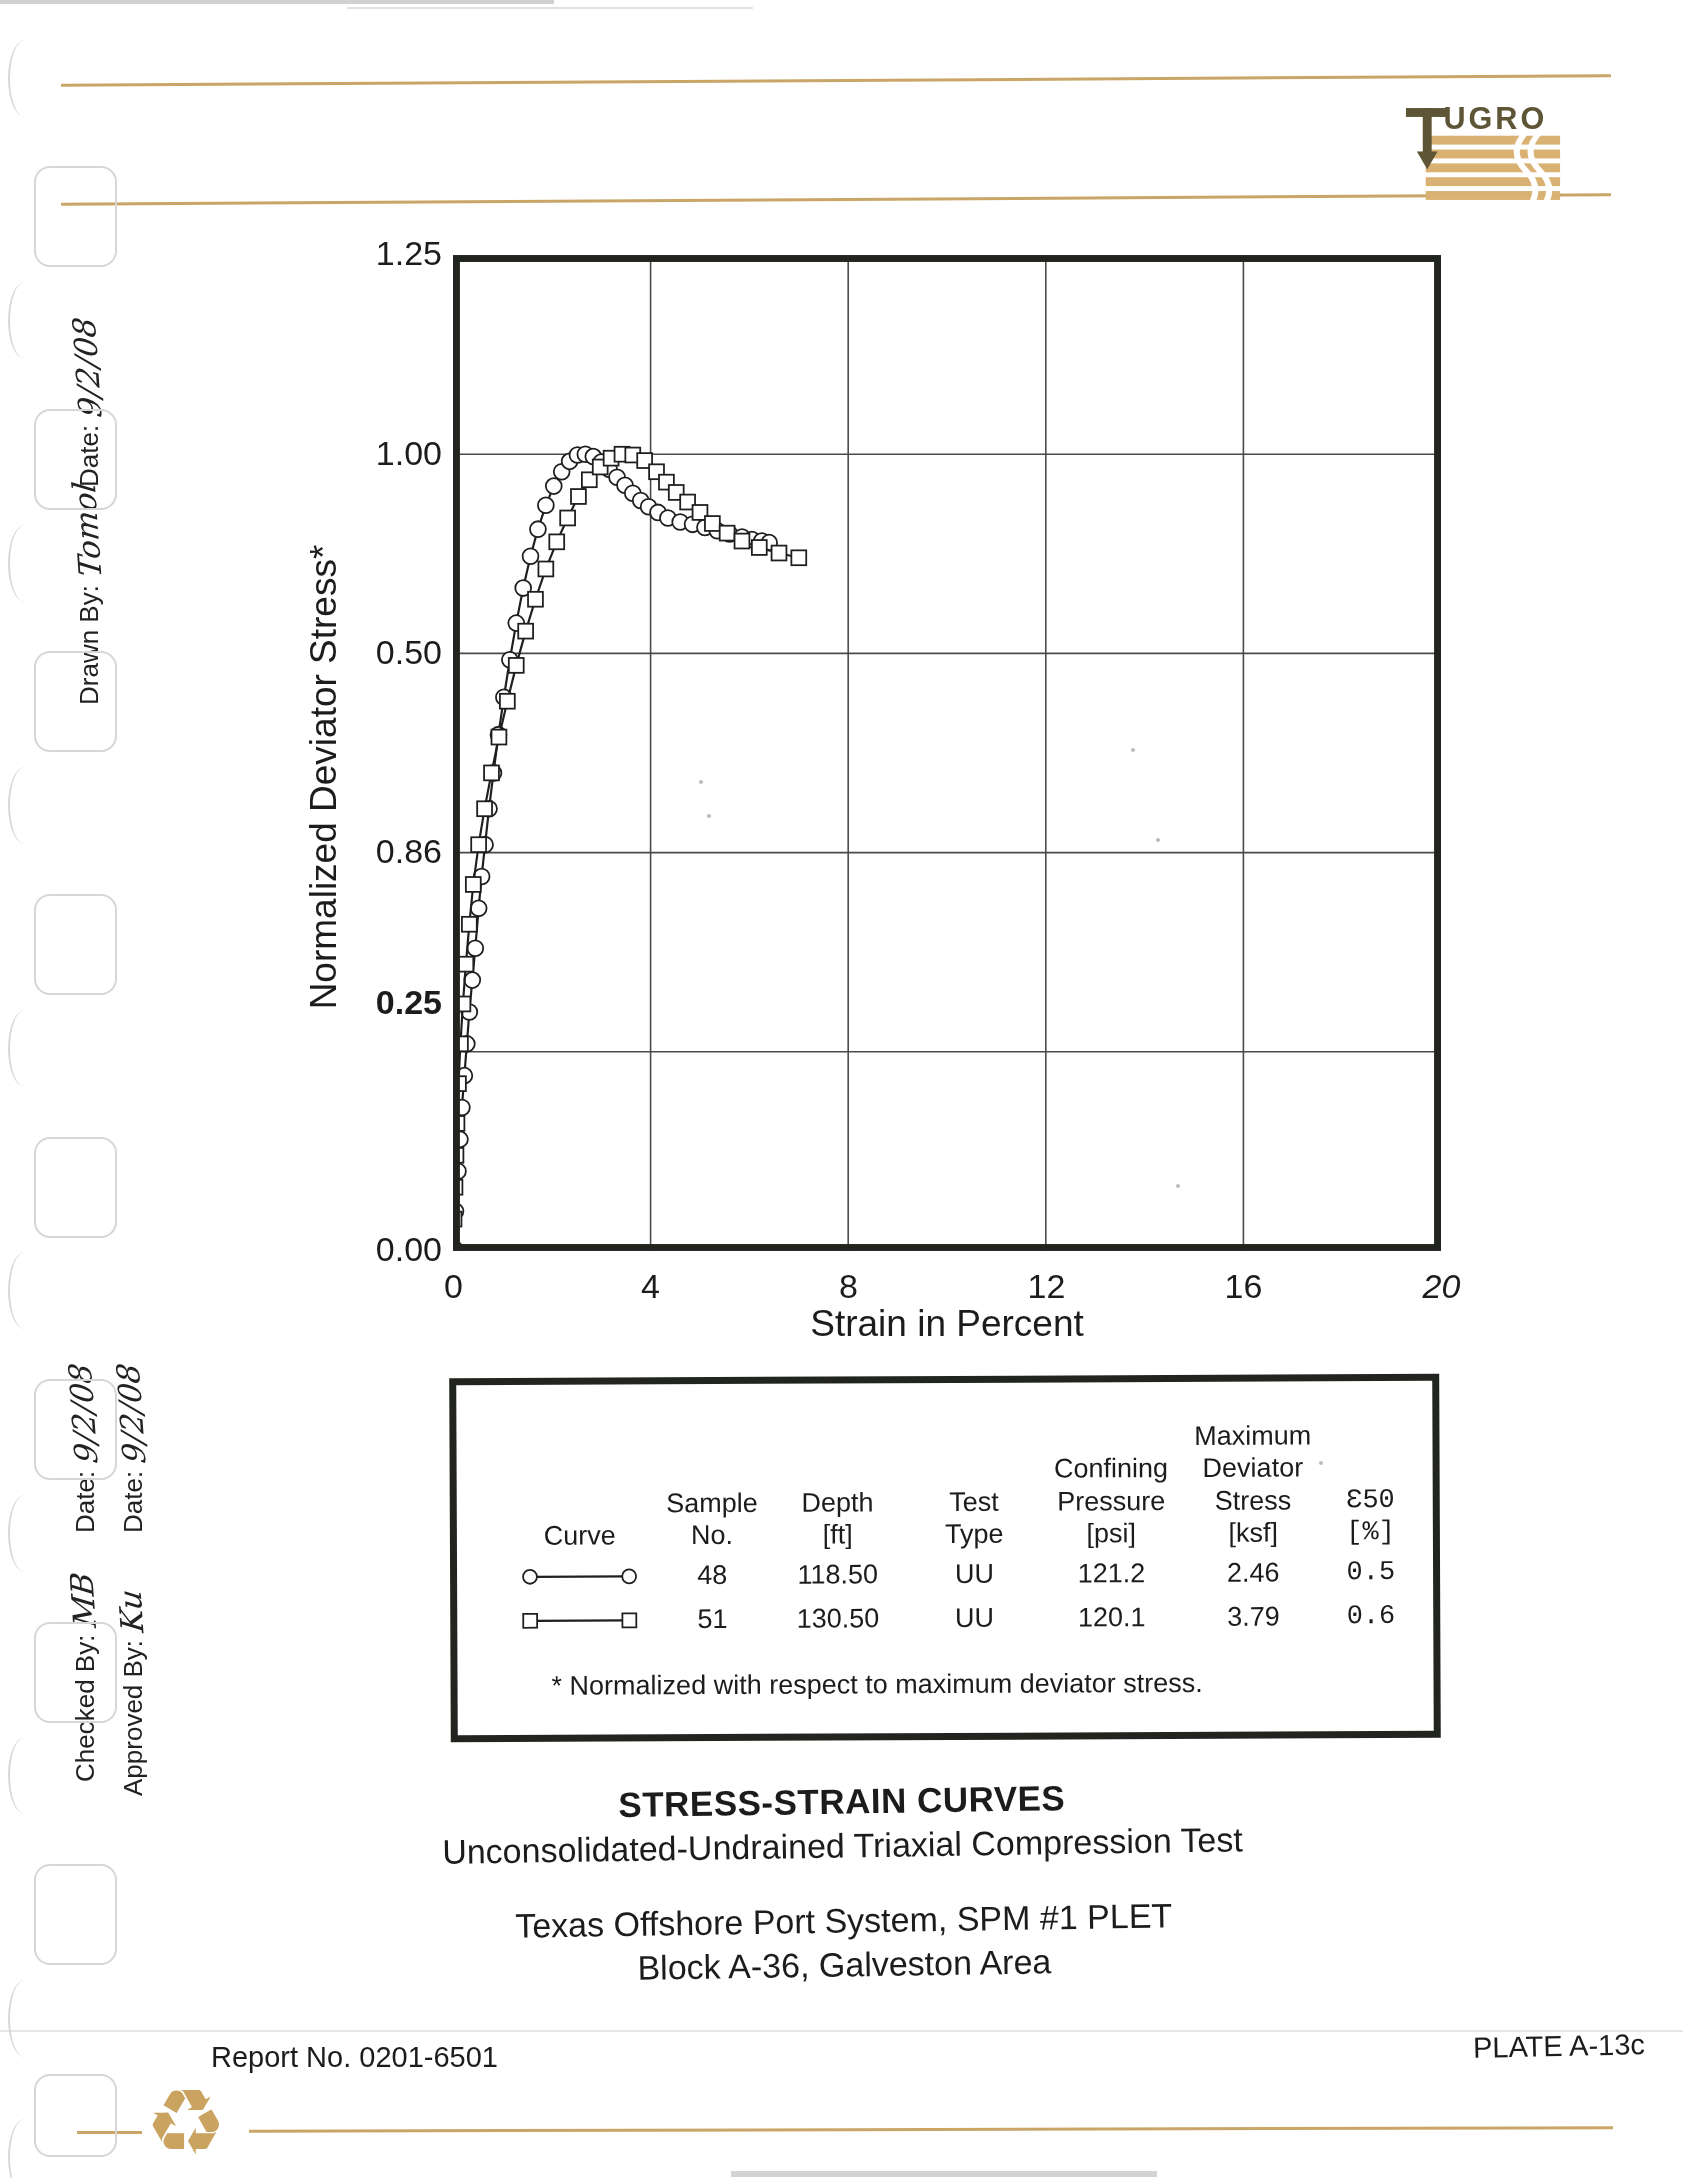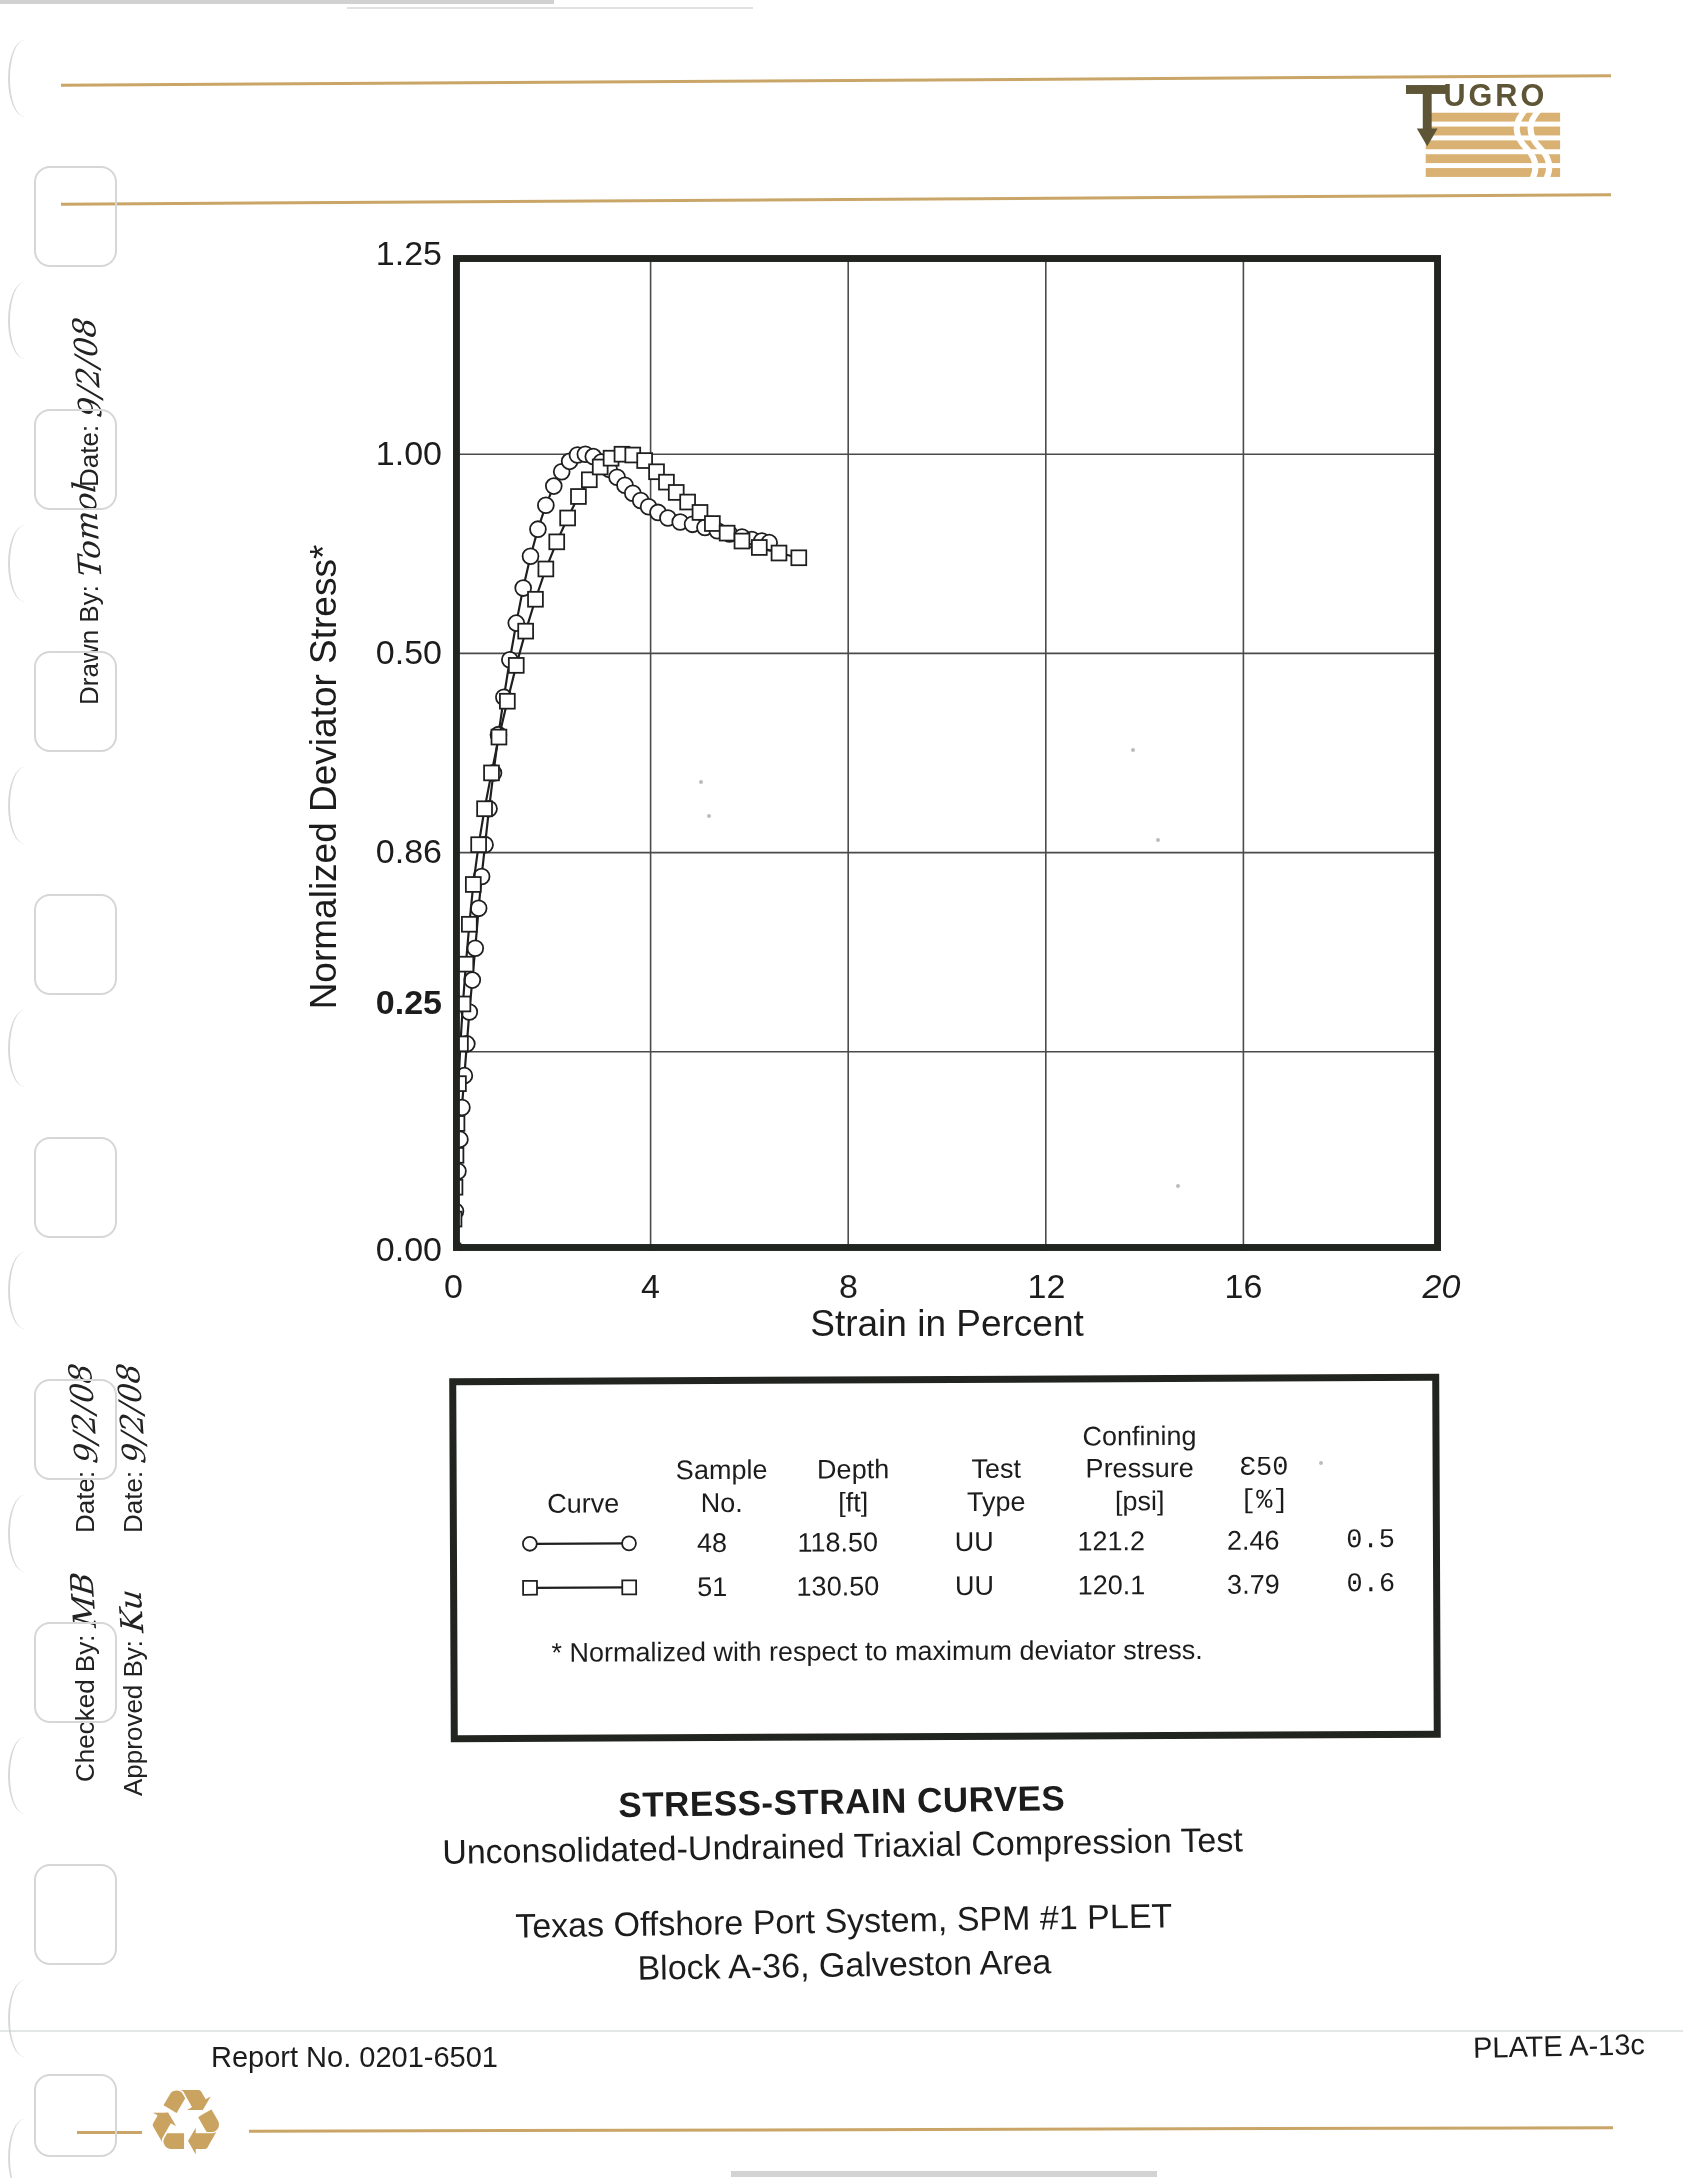--- a/index.html
+++ b/index.html
@@ -11,21 +11,21 @@
   .top-streak{left:0;top:0;width:554px;height:4px;background:#bdbdbd;opacity:.7;}
   .top-streak2{left:347px;top:7px;width:406px;height:2px;background:#d4d4d4;opacity:.7;}
   .gold-line{height:3px;background:#c9a567;}
   .hairline-footer{left:0;top:2030px;width:1683px;height:2px;background:#e4e8e4;}
   .bottom-smudge{left:731px;top:2171px;width:426px;height:6px;background:#aeaeae;opacity:.55;}
   .curl{width:26px;border-left:2px solid #cccccc;border-top-left-radius:60% 50%;
         border-bottom-left-radius:60% 50%;opacity:.75;}
   .hole{width:79px;height:97px;border:2.5px solid #d6d6d6;border-radius:16px;background:transparent;}
 
   
-  #logo{left:1404px;top:75px;width:164px;height:111px;text-align:right;}
+  #logo{left:1404px;top:98px;width:164px;height:111px;text-align:right;}
 
   
   .rot{transform-origin:0 0;transform:rotate(-90deg);white-space:nowrap;
        font-size:26px;color:#222;}
   .rot .hand{font-family:"DejaVu Serif",serif;font-style:italic;font-size:31px;
              display:inline-block;transform:rotate(-4deg) skewX(-10deg);margin-left:8px;}
 
   
   #plot-svg{left:453px;top:255px;width:988px;height:996px;}
   .ytick{width:95px;text-align:right;font-size:34px;transform:translateY(-54%);}
@@ -239,20 +239,24 @@
       <div class="lt-c c0">Curve</div>
       <div class="lt-c c1">Sample
 No.</div>
       <div class="lt-c c2">Depth
 [ft]</div>
       <div class="lt-c c3">Test
 Type</div>
       <div class="lt-c c4">Confining
 Pressure
 [psi]</div>
+      <div class="lt-c c5">Maximum
+Deviator
+Stress
+[ksf]</div>
       <div class="lt-c c6">Ɛ50
 [%]</div>
     </div>
     <div id="legend-rows">
         <div class="lt-vrow">
           <div class="lt-c c0"><svg class="legend-sym" width="119" height="22" viewBox="0 0 120 22">
               <line x1="14" y1="11" x2="106" y2="11" stroke="#1f1f1f" stroke-width="2.2"></line>
               <circle cx="10" cy="11" r="7" fill="#fff" stroke="#1f1f1f" stroke-width="1.8"></circle>
               <circle cx="110" cy="11" r="7" fill="#fff" stroke="#1f1f1f" stroke-width="1.8"></circle>
             </svg></div>

